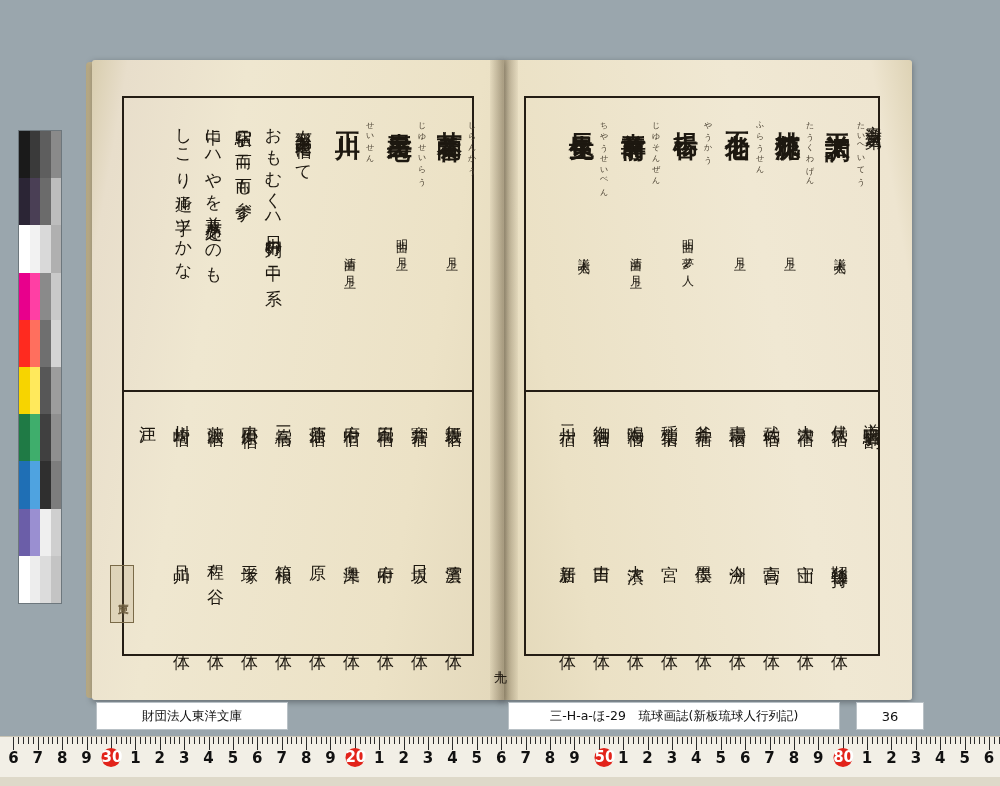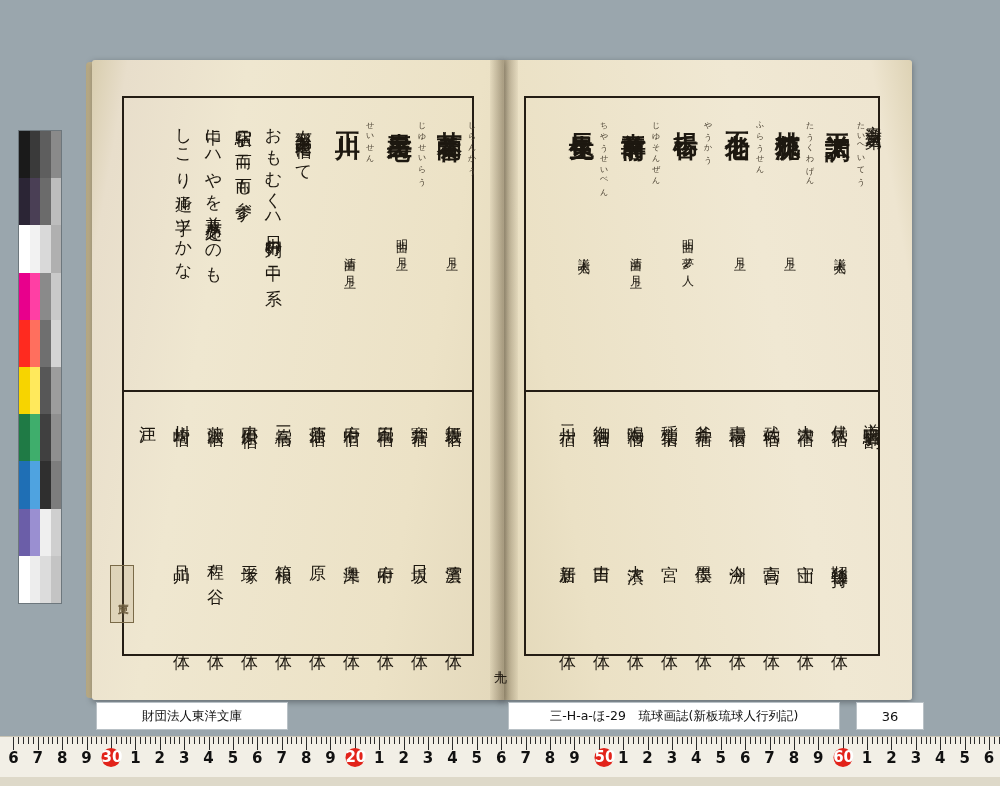--- a/index.html
+++ b/index.html
@@ -565,21 +565,21 @@
         <div class="rnum circ" style="left: 604px;">50</div>
         <div class="rnum" style="left: 623.171px;">1</div>
         <div class="rnum" style="left: 647.561px;">2</div>
         <div class="rnum" style="left: 671.951px;">3</div>
         <div class="rnum" style="left: 696.341px;">4</div>
         <div class="rnum" style="left: 720.732px;">5</div>
         <div class="rnum" style="left: 745.122px;">6</div>
         <div class="rnum" style="left: 769.512px;">7</div>
         <div class="rnum" style="left: 793.902px;">8</div>
         <div class="rnum" style="left: 818.293px;">9</div>
-        <div class="rnum circ" style="left: 842.683px;">60</div>
+        <div class="rnum circ" style="left: 842.683px;">80</div>
         <div class="rnum" style="left: 867.073px;">1</div>
         <div class="rnum" style="left: 891.463px;">2</div>
         <div class="rnum" style="left: 915.854px;">3</div>
         <div class="rnum" style="left: 940.244px;">4</div>
         <div class="rnum" style="left: 964.634px;">5</div>
         <div class="rnum" style="left: 989.024px;">6</div>
       </div>
     <div class="ruler-bottom"></div>
   </div>
 

